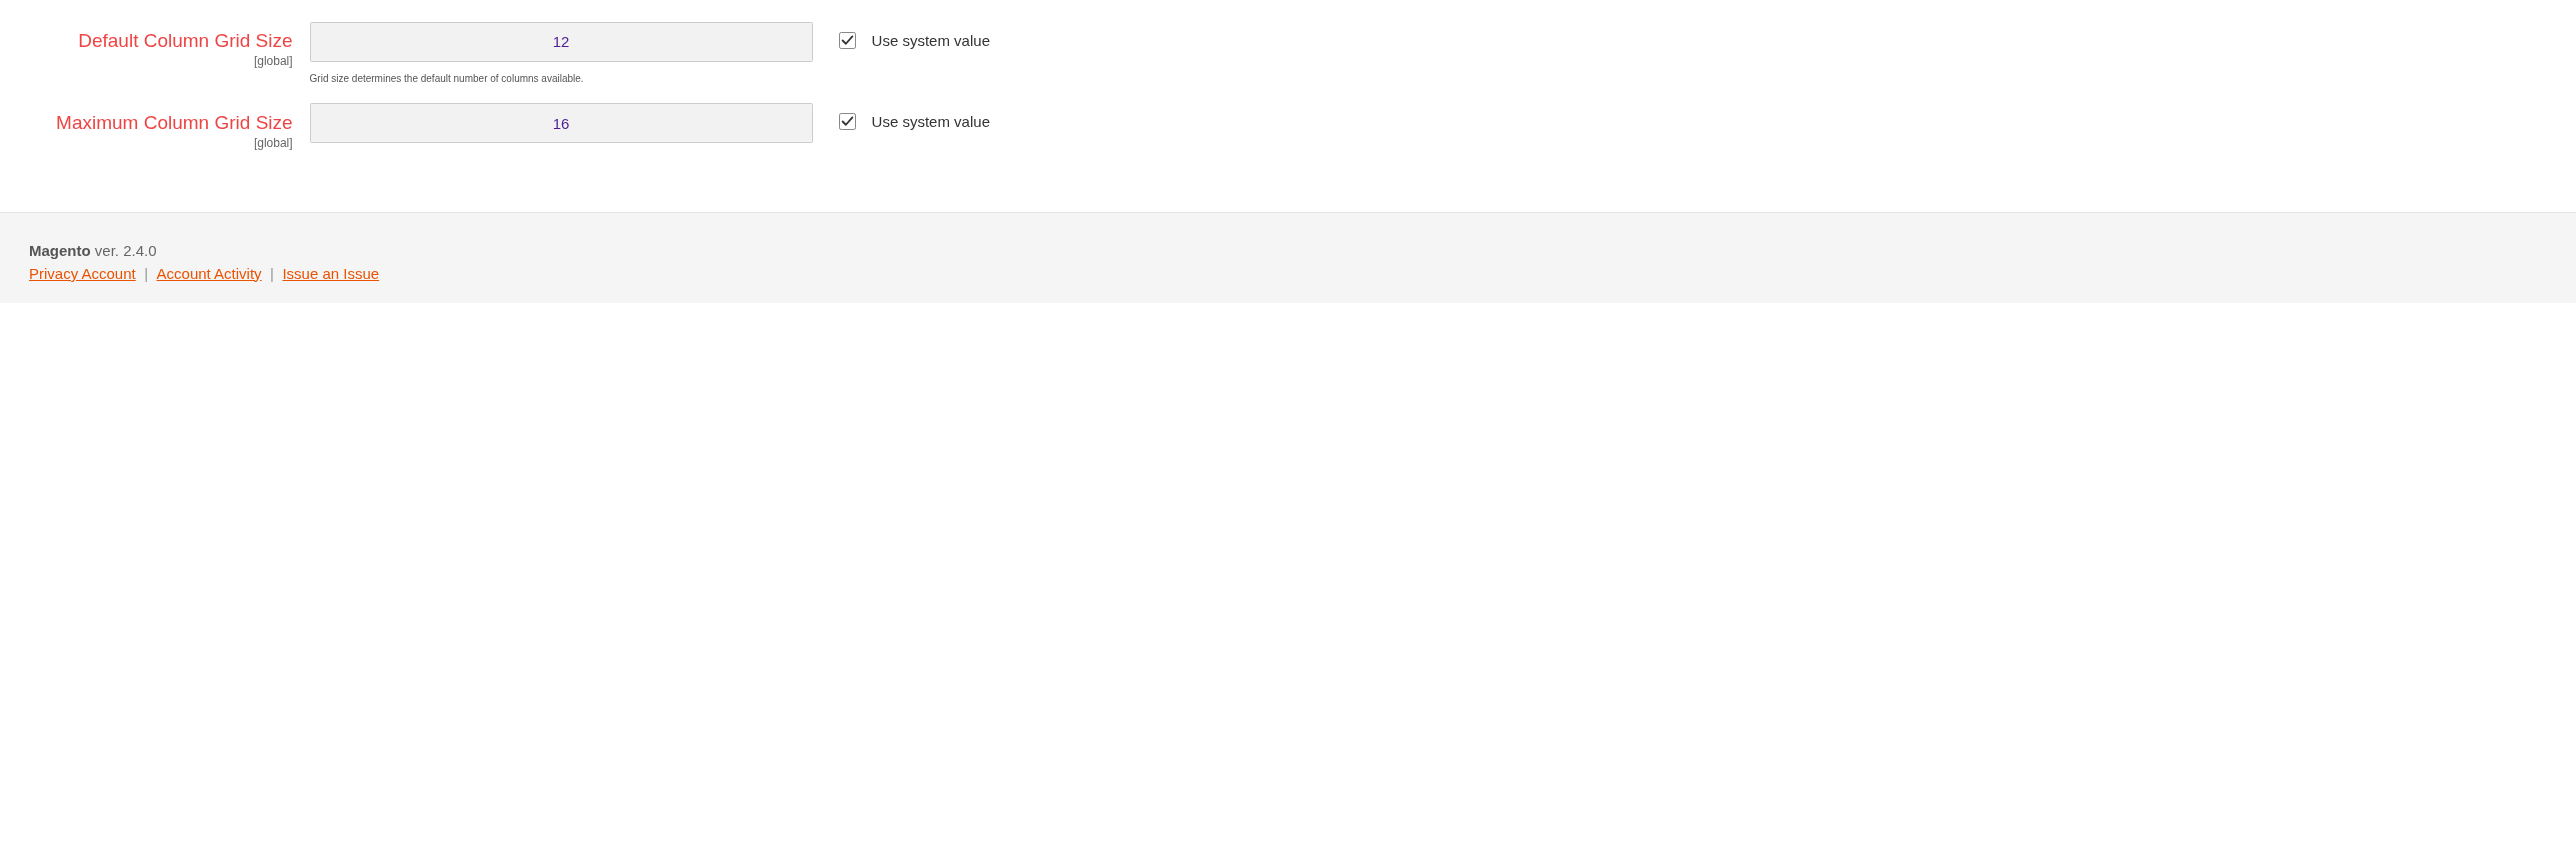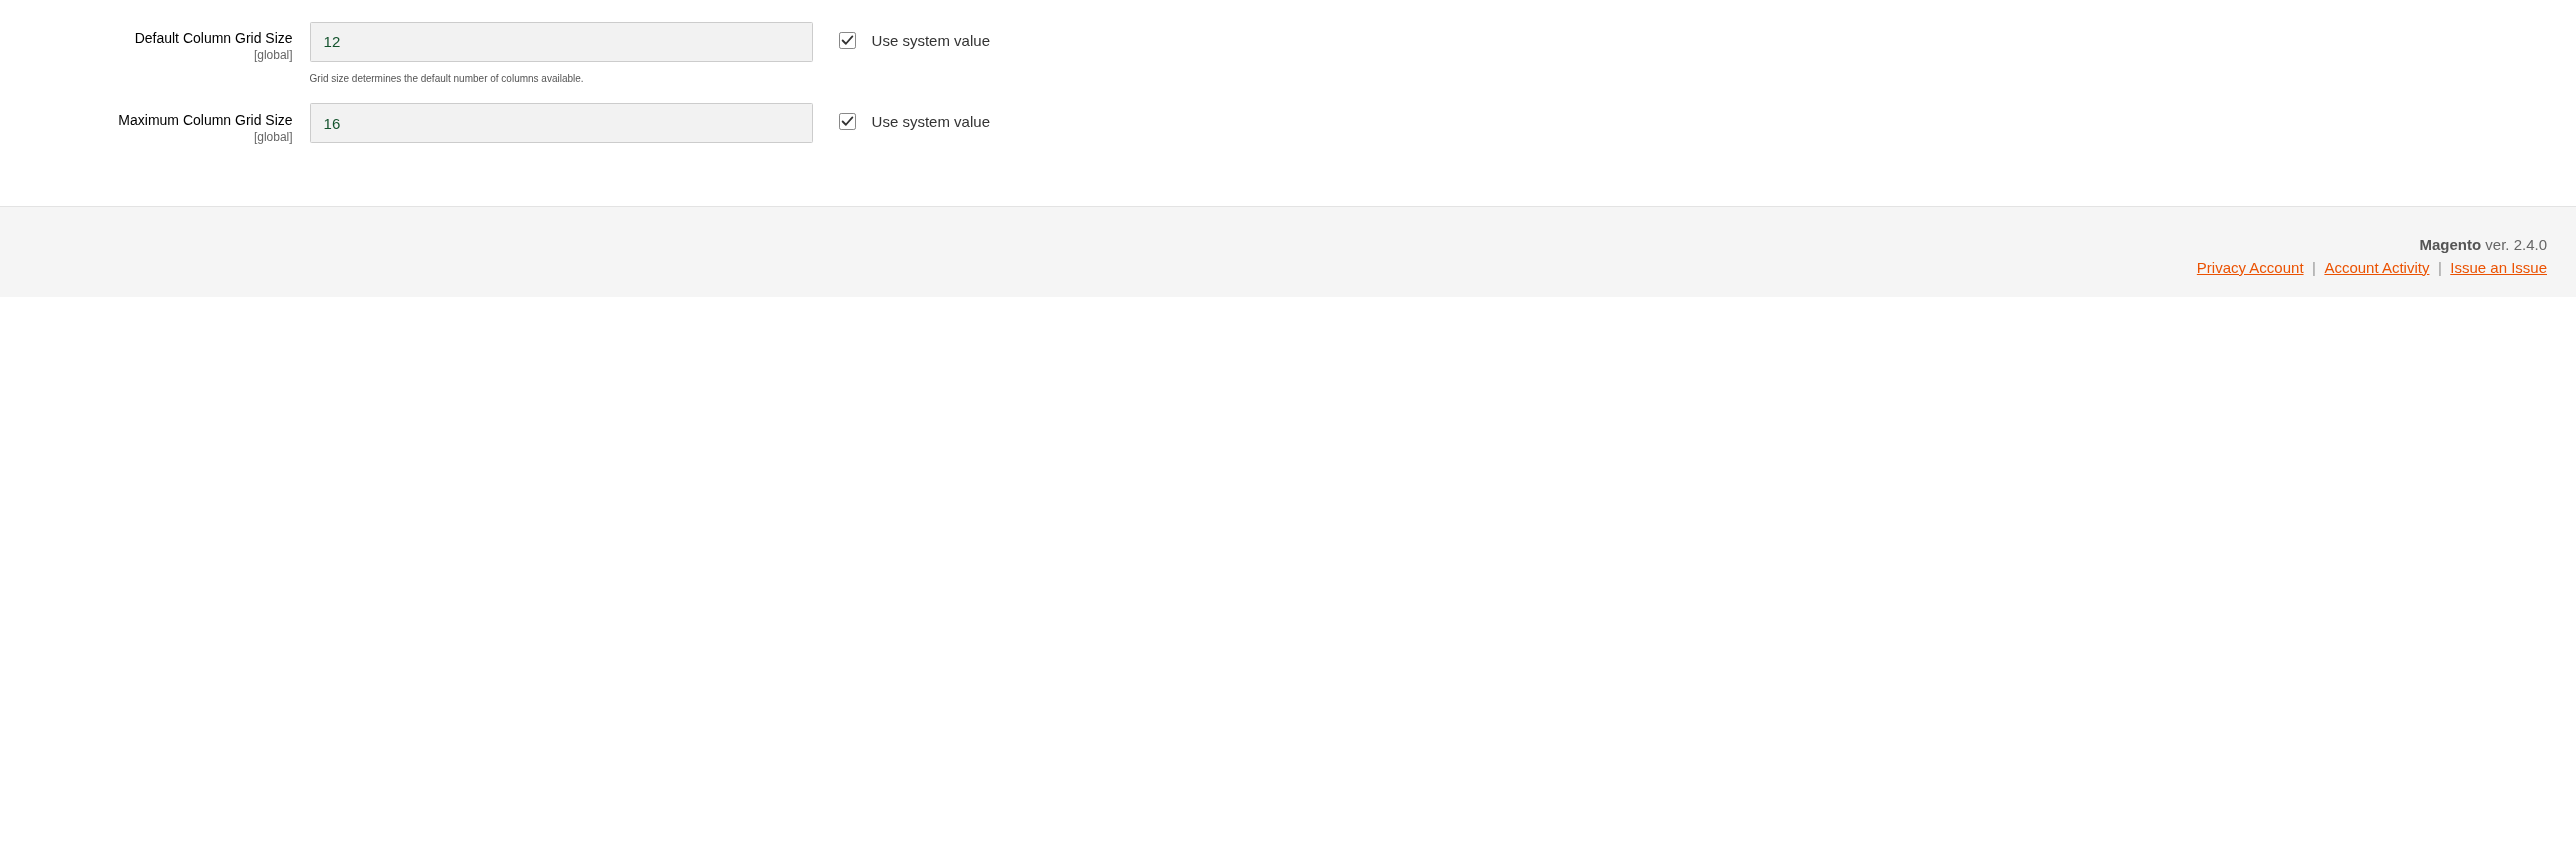--- a/index.html
+++ b/index.html
@@ -25,22 +25,22 @@
       align-items: flex-start;
       margin-bottom: 18.7px;
     }
     .label-col {
       width: 288px;
       text-align: right;
       padding-right: 17px;
       padding-top: 8.6px;
     }
     .field-label {
-      font-size: 14px;
-      color: #000000;
+      font-size: 19px;
+      color: #ef4444;
       display: block;
       line-height: 1.2;
     }
     .scope-label {
       font-size: 12px;
       color: #666;
       display: block;
       margin-top: 1.4px;
     }
     .input-col {
@@ -52,21 +52,22 @@
       height: 40px;
       padding: 0 13px;
       font-size: 15px;
       color: #888;
       background: #f2f2f2;
       border: 0.7px solid #ccc;
       border-radius: 1.4px;
     }
     .text-input:disabled {
       background: #f2f2f2;
-      color: #14532d;
+      color: #4c1d95;
+      text-align: center;
     }
     .help-text {
       font-size: 10px;
       color: #555;
       margin-top: 10px;
       line-height: 1.3;
     }
     .checkbox-col {
       padding-left: 26px;
       padding-top: 10px;
@@ -95,21 +96,20 @@
     }
     .checkbox-label {
       font-size: 15px;
       color: #333;
       cursor: pointer;
     }
     .footer {
       background: #f5f5f5;
       border-top: 0.7px solid #e3e3e3;
       padding: 29px 29px 21.6px 29px;
-      text-align: right;
     }
     .footer-version {
       font-size: 15px;
       color: #666;
       margin-bottom: 5.8px;
     }
     .footer-version .brand {
       font-weight: 700;
       color: #555;
     }

